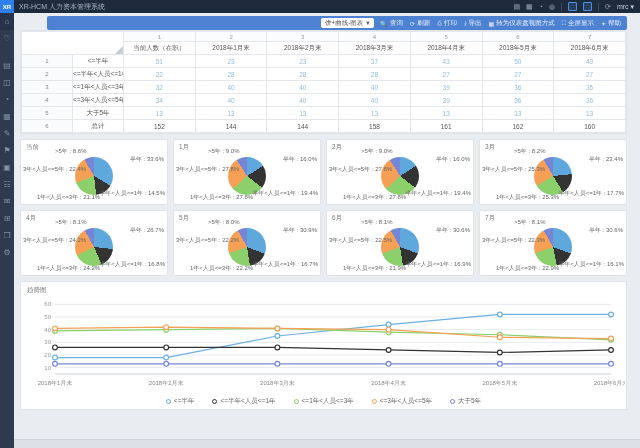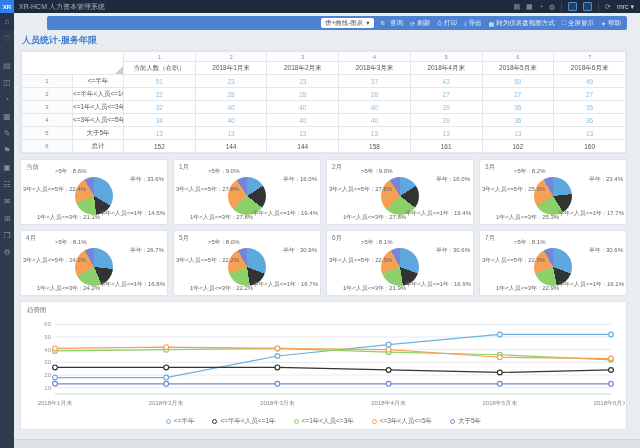--- a/index.html
+++ b/index.html
@@ -151,21 +151,20 @@
       <div class="tb-btn">
         <span class="g">⛶</span>
         <span>全屏显示</span>
       </div>
       <div class="tb-btn">
         <span class="g">✦</span>
         <span>帮助</span>
       </div>
     </div>
 
-  <div class="page-title">人员统计-服务年限</div>
 
   <div class="panel">
     <table>
       <thead>
           <tr>
             <th class="corner r-idx-h" colspan="2" rowspan="2"></th>
             <th class="r-idx-h">1</th>
             <th class="r-idx-h">2</th>
             <th class="r-idx-h">3</th>
             <th class="r-idx-h">4</th>

